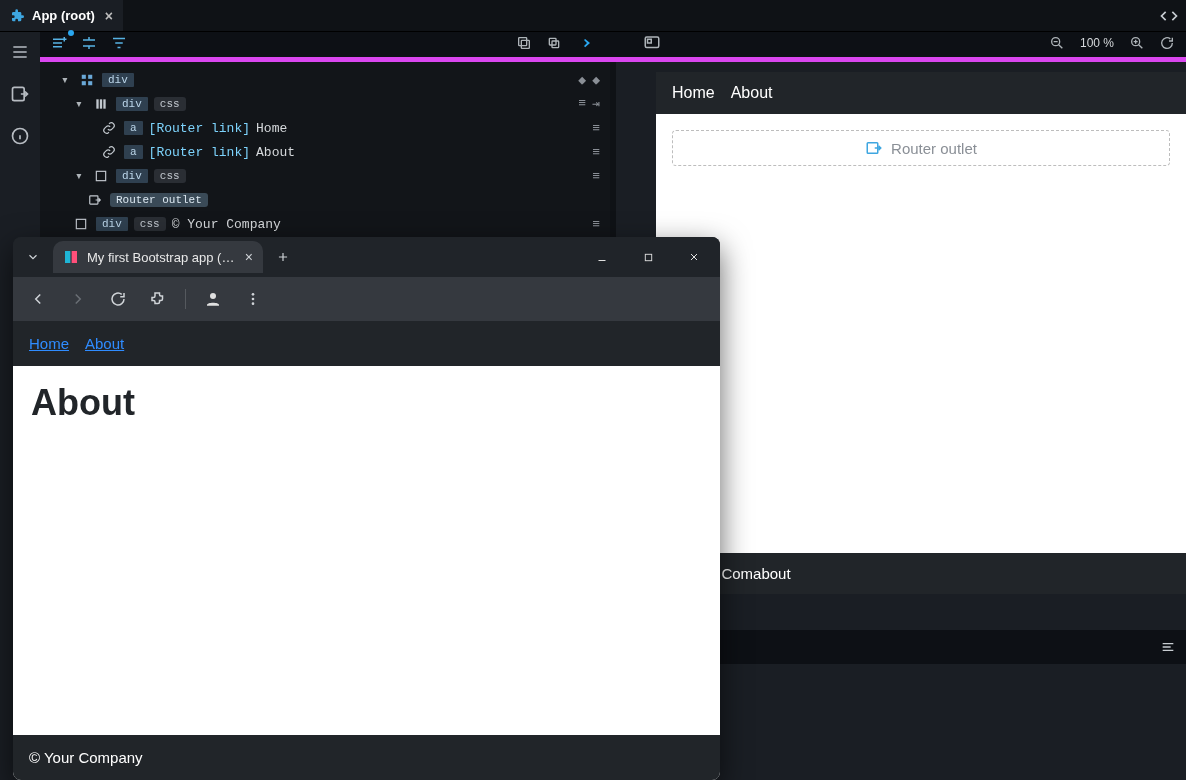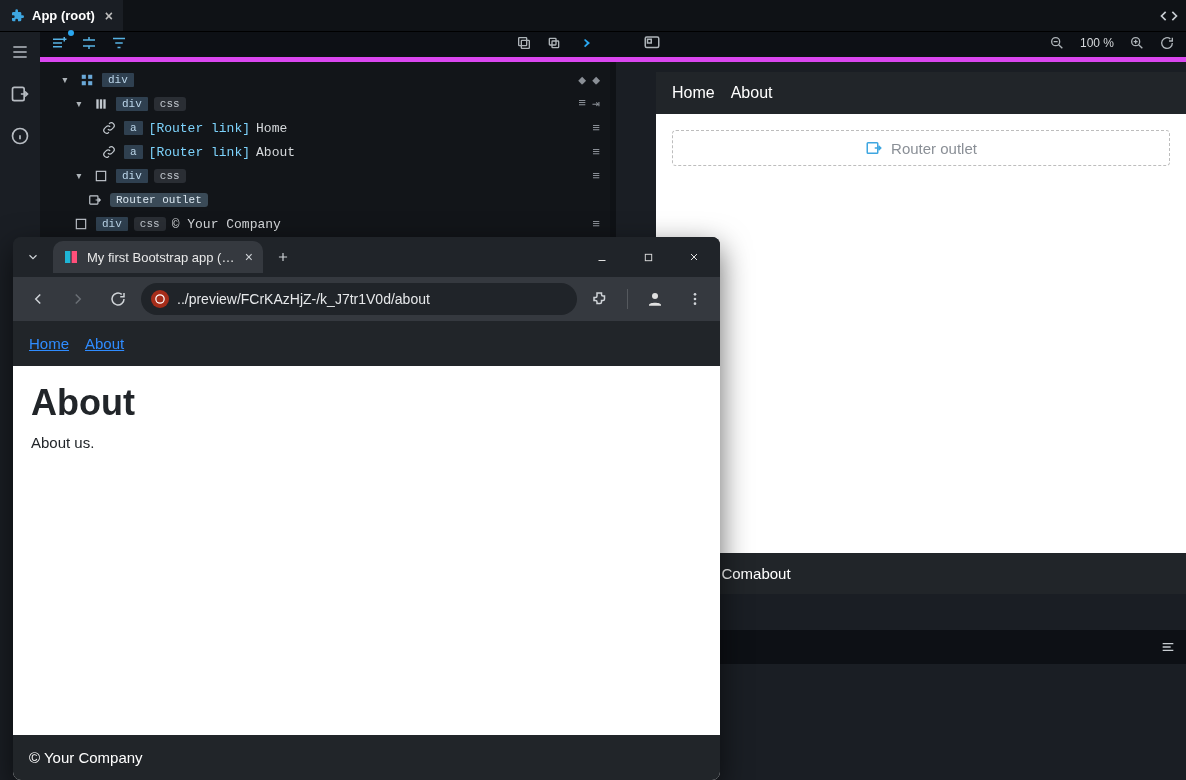--- a/index.html
+++ b/index.html
@@ -383,28 +383,20 @@
     <div class="nav-btn disabled">
       <svg width="18" height="18" viewBox="0 0 24 24" stroke="#6a6f75" stroke-width="2" fill="none">
           <path d="M9 6l6 6-6 6"></path>
         </svg>
     </div>
     <div class="nav-btn">
       <svg width="18" height="18" viewBox="0 0 24 24" stroke="#d0d4d8" stroke-width="2" fill="none">
           <path d="M20 12a8 8 0 1 1-3-6.2M20 4v5h-5"></path>
         </svg>
     </div>
-    <div class="addr">
-      <span class="site-badge">
-        <svg width="10" height="10" viewBox="0 0 24 24">
-            <circle cx="12" cy="12" r="10" fill="none" stroke="#fff" stroke-width="3"></circle>
-          </svg>
-      </span>
-      <input value="../preview/FCrKAzHjZ-/k_J7tr1V0d/about" style="">
-    </div>
     <div class="nav-btn">
       <svg width="18" height="18" viewBox="0 0 24 24" stroke="#d0d4d8" stroke-width="2" fill="none">
           <path d="M10 4h4v2a2 2 0 0 0 2 2h2v4a2 2 0 0 1-2 2v0h-2v2a2 2 0 0 1-2 2h-4v-2a2 2 0 0 0-2-2H4v-4h2a2 2 0 0 0 2-2V4z"></path>
         </svg>
     </div>
     <div class="tb-divider"></div>
     <div class="nav-btn">
       <svg width="18" height="18" viewBox="0 0 24 24" fill="#e0e0e0">
           <circle cx="12" cy="8" r="4"></circle>
           <path d="M4 20c0-4 16-4 16 0v1H4z"></path>
@@ -419,17 +411,16 @@
     </div>
   </div>
 
   <div class="br-content">
     <div class="br-nav">
       <a>Home</a>
       <a>About</a>
     </div>
     <div class="br-page">
       <h1>About</h1>
-      <p>About us.</p>
     </div>
     <div class="br-footer">© Your Company</div>
   </div>
 </div>
 
 </body></html>

